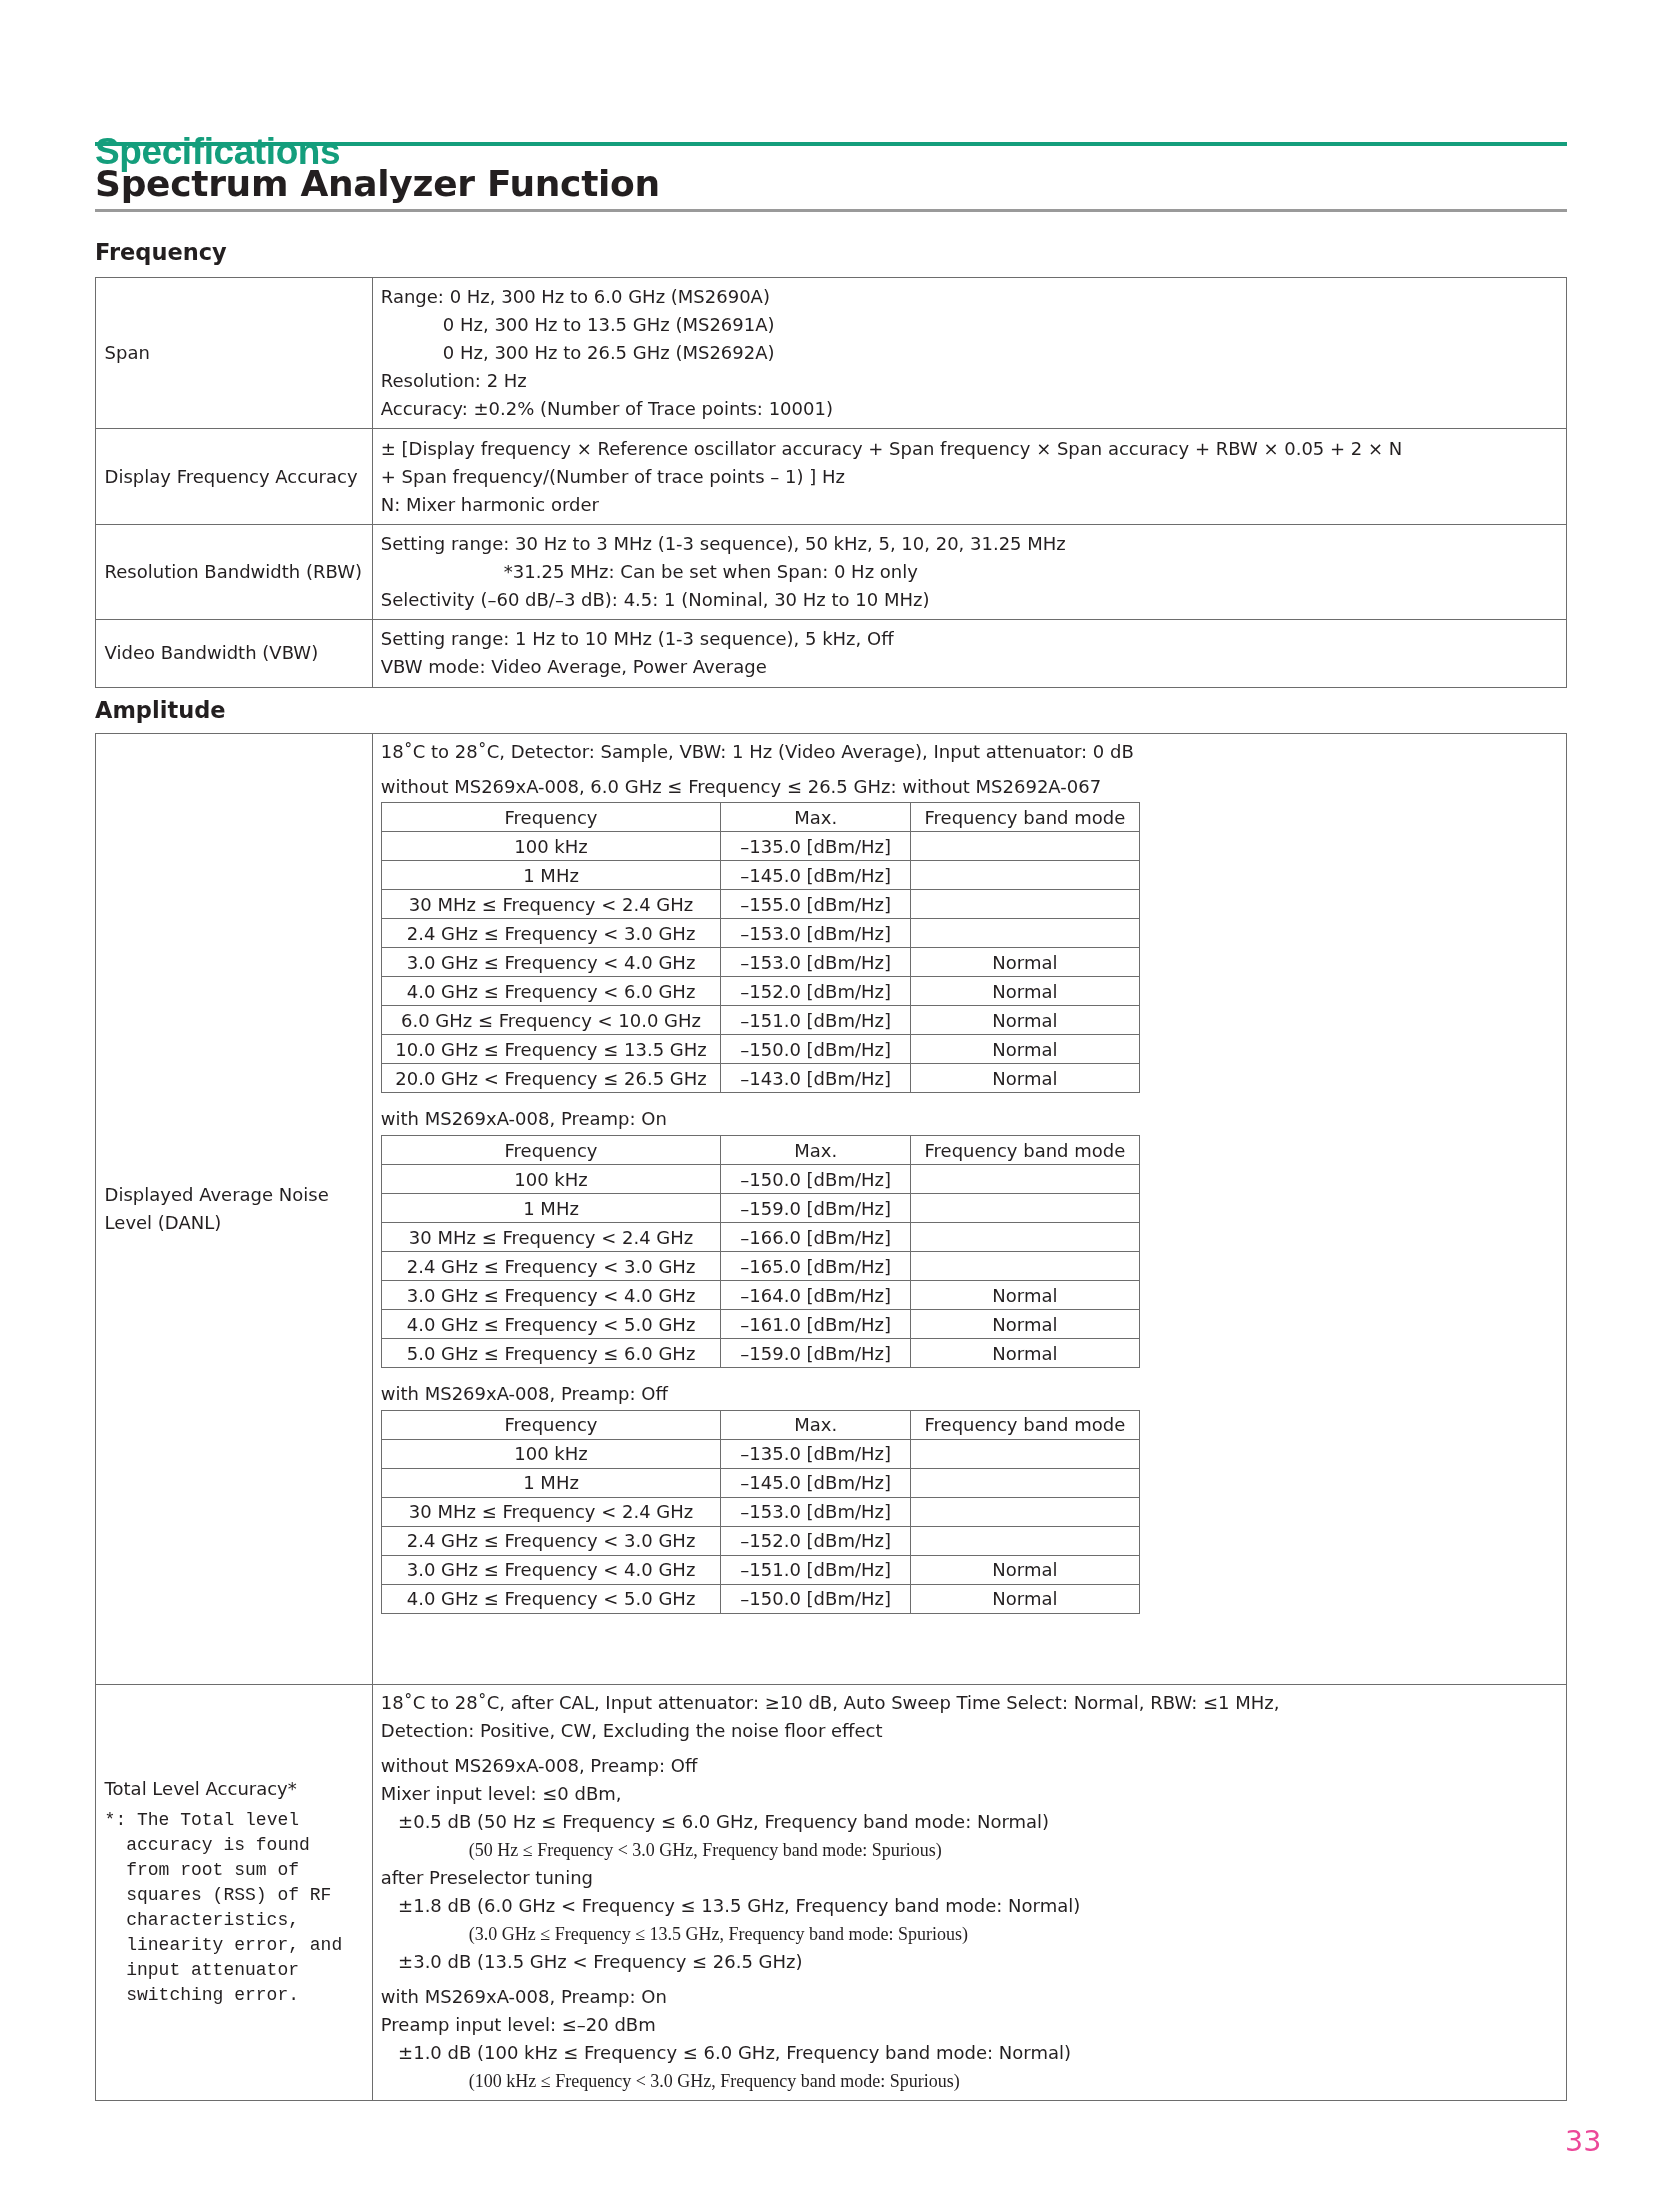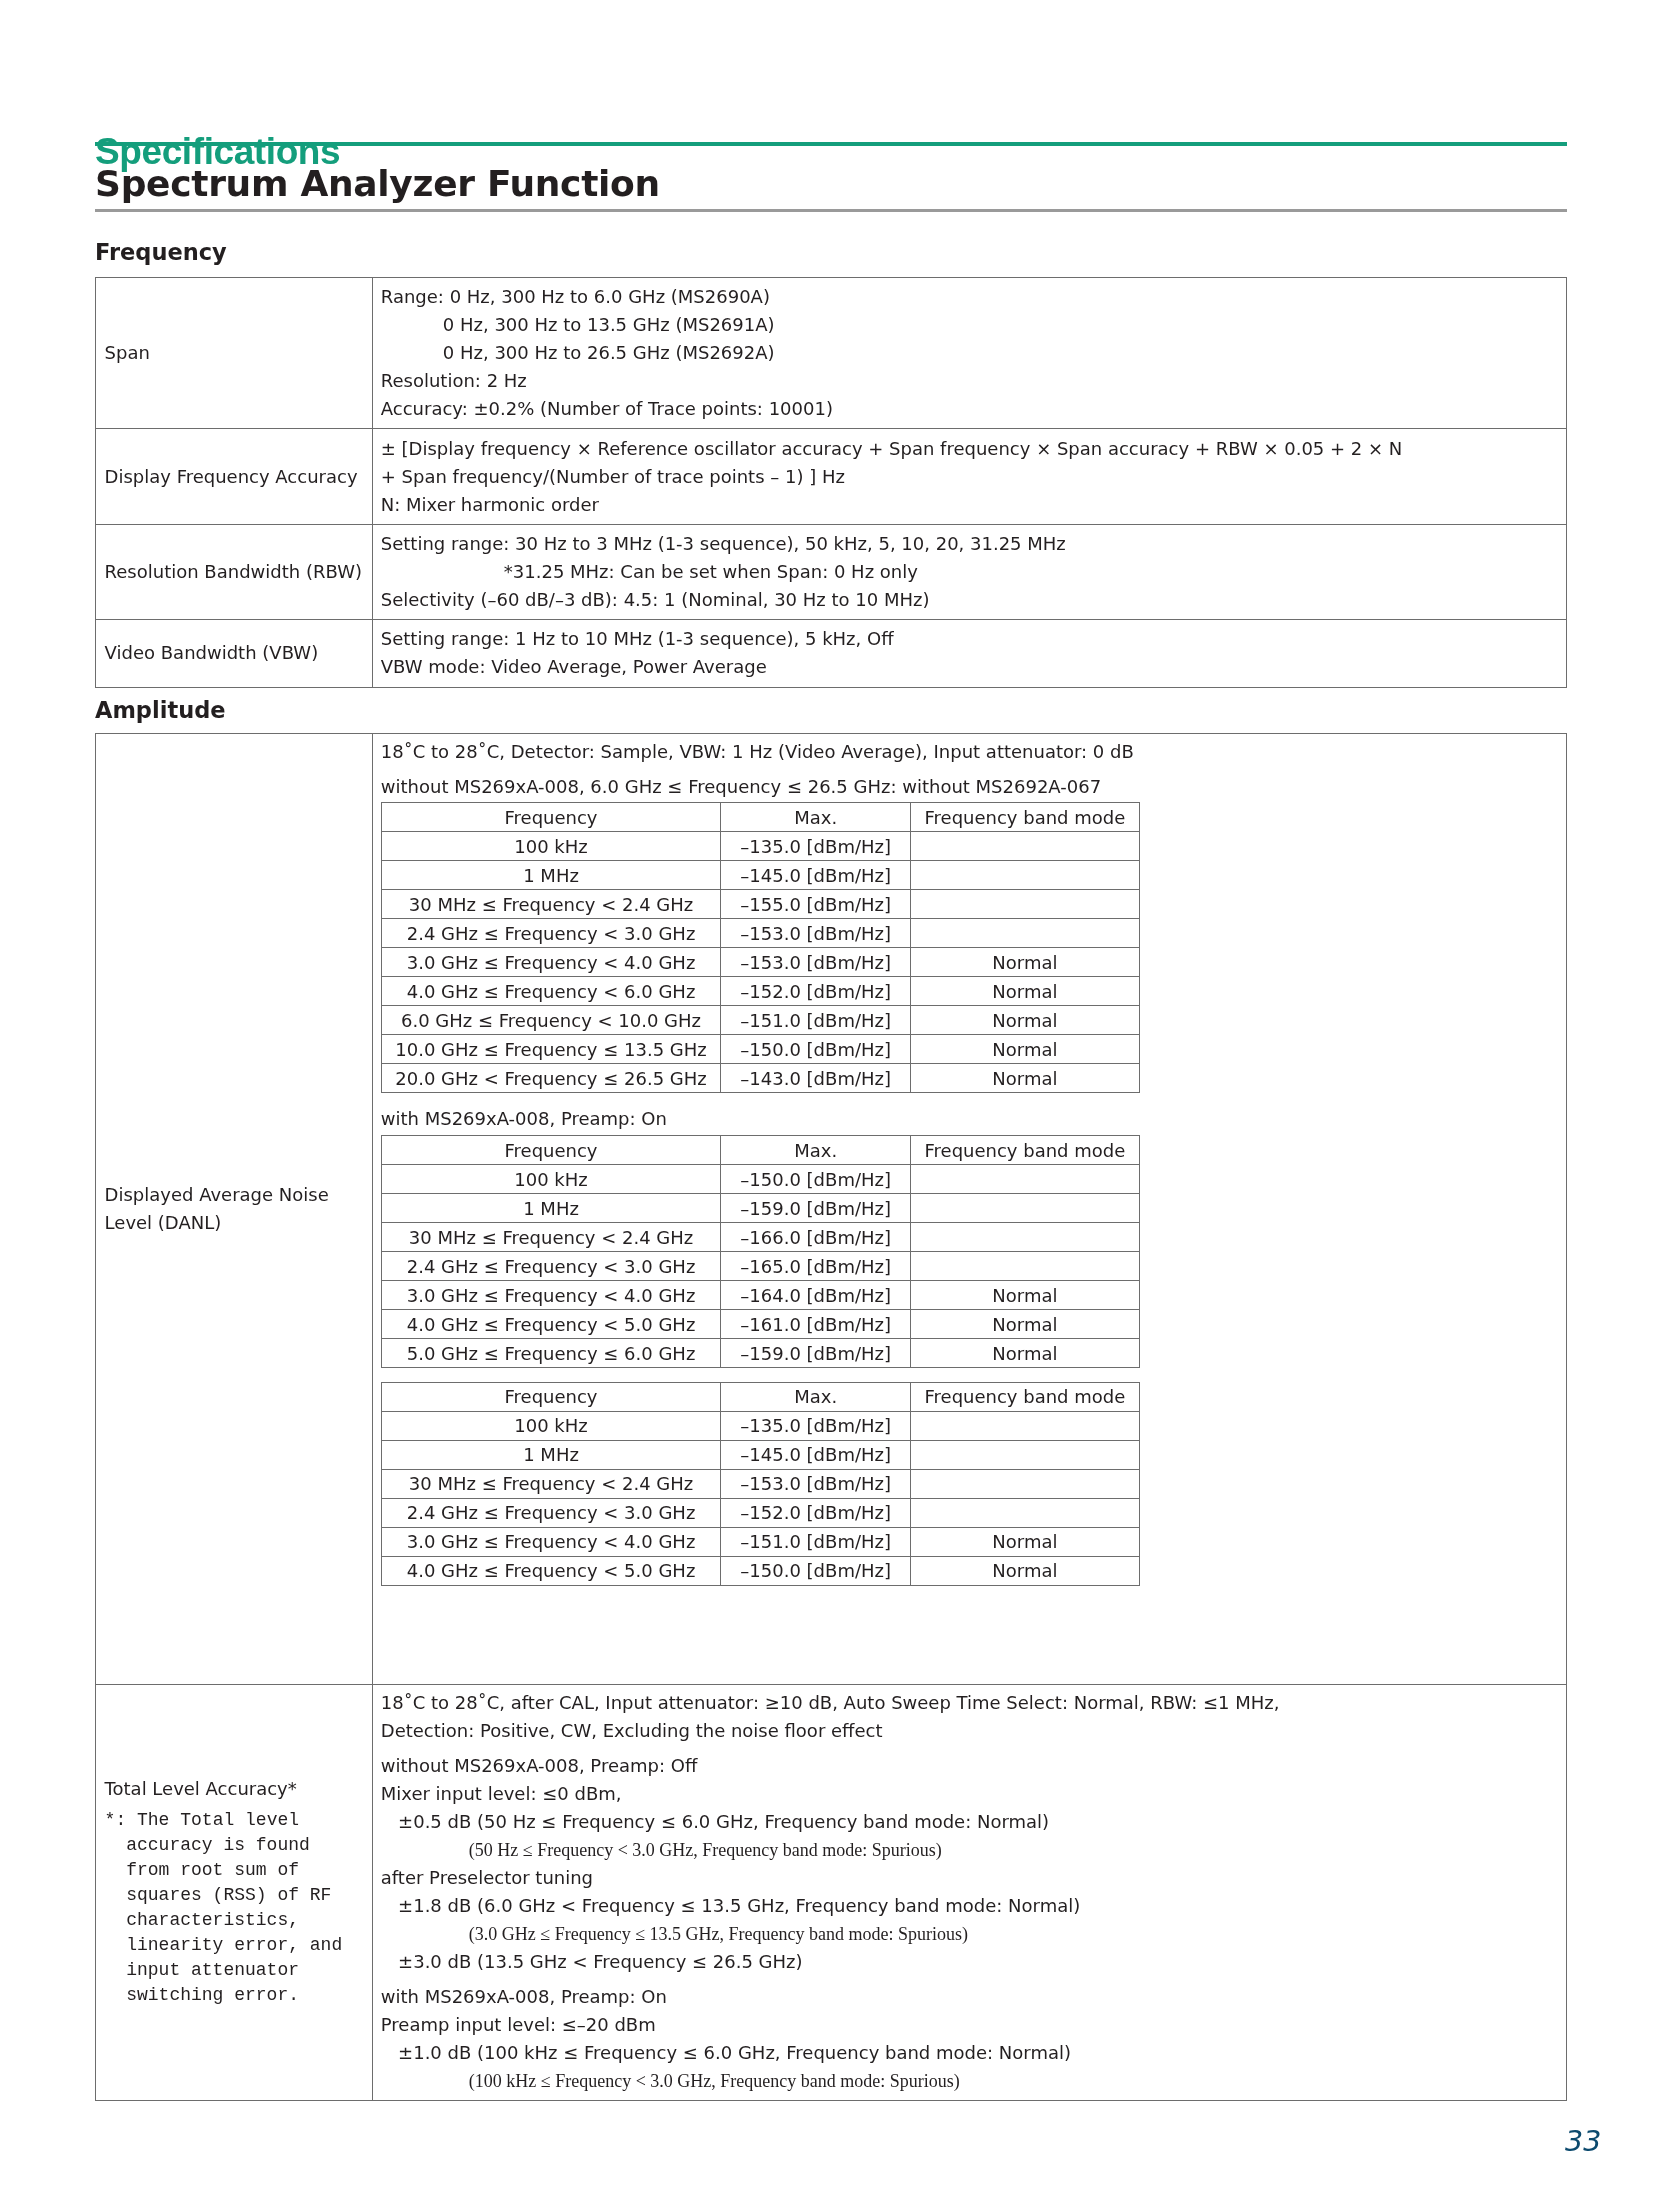--- a/index.html
+++ b/index.html
@@ -19,21 +19,21 @@
   .ind-small { padding-left: 17.3px; }
   .ind2 { padding-left: 88px; font-family: Liberation Serif, serif; }
   .ind-star { padding-left: 123px; }
   .gap { height: 7px; }
   table.inner { border-collapse: collapse; width: 759px; font-size: 18px; line-height: 27px; margin: 1.7px 0 5.2px 0; }
   table.inner td, table.inner th { border: 1.7px solid #6d6d6d; text-align: center; font-weight: normal; height: 29px; padding: 0; }
   table.inner .c1 { width: 340px; }
   table.inner .c2 { width: 190px; }
   table.inner .c3 { width: 229px; }
   .footnote { padding-left: 21.6px; text-indent: -21.6px; margin-top: 7px; line-height: 25px; font-family: Liberation Mono, monospace; }
-  .pagenum { position: absolute; left: 1565px; top: 2125px; font-size: 28.5px; color: #0c4a6e; font-style: italic; }
+  .pagenum { position: absolute; left: 1565px; top: 2125px; font-size: 28.5px; color: #ec4899; }
 </style>
 </head>
 <body>
 
 <div class="page">
   <div class="title">Specifications</div>
   <div class="rule-green"></div>
   <div class="subtitle">Spectrum Analyzer Function</div>
   <div class="rule-gray"></div>
 
@@ -184,20 +184,21 @@
                   <td>Normal</td>
                 </tr>
           <tr>
                   <td>5.0 GHz ≤ Frequency ≤ 6.0 GHz</td>
                   <td>–159.0 [dBm/Hz]</td>
                   <td>Normal</td>
                 </tr>
         </tbody>
             </table>
         <div class="gap"></div>
+        <div>with MS269xA-008, Preamp: Off</div>
         <table class="inner">
           <tbody>
                 <tr>
             <th class="c1">Frequency</th>
             <th class="c2">Max.</th>
             <th class="c3">Frequency band mode</th>
           </tr>
           <tr>
                   <td>100 kHz</td>
                   <td>–135.0 [dBm/Hz]</td>

